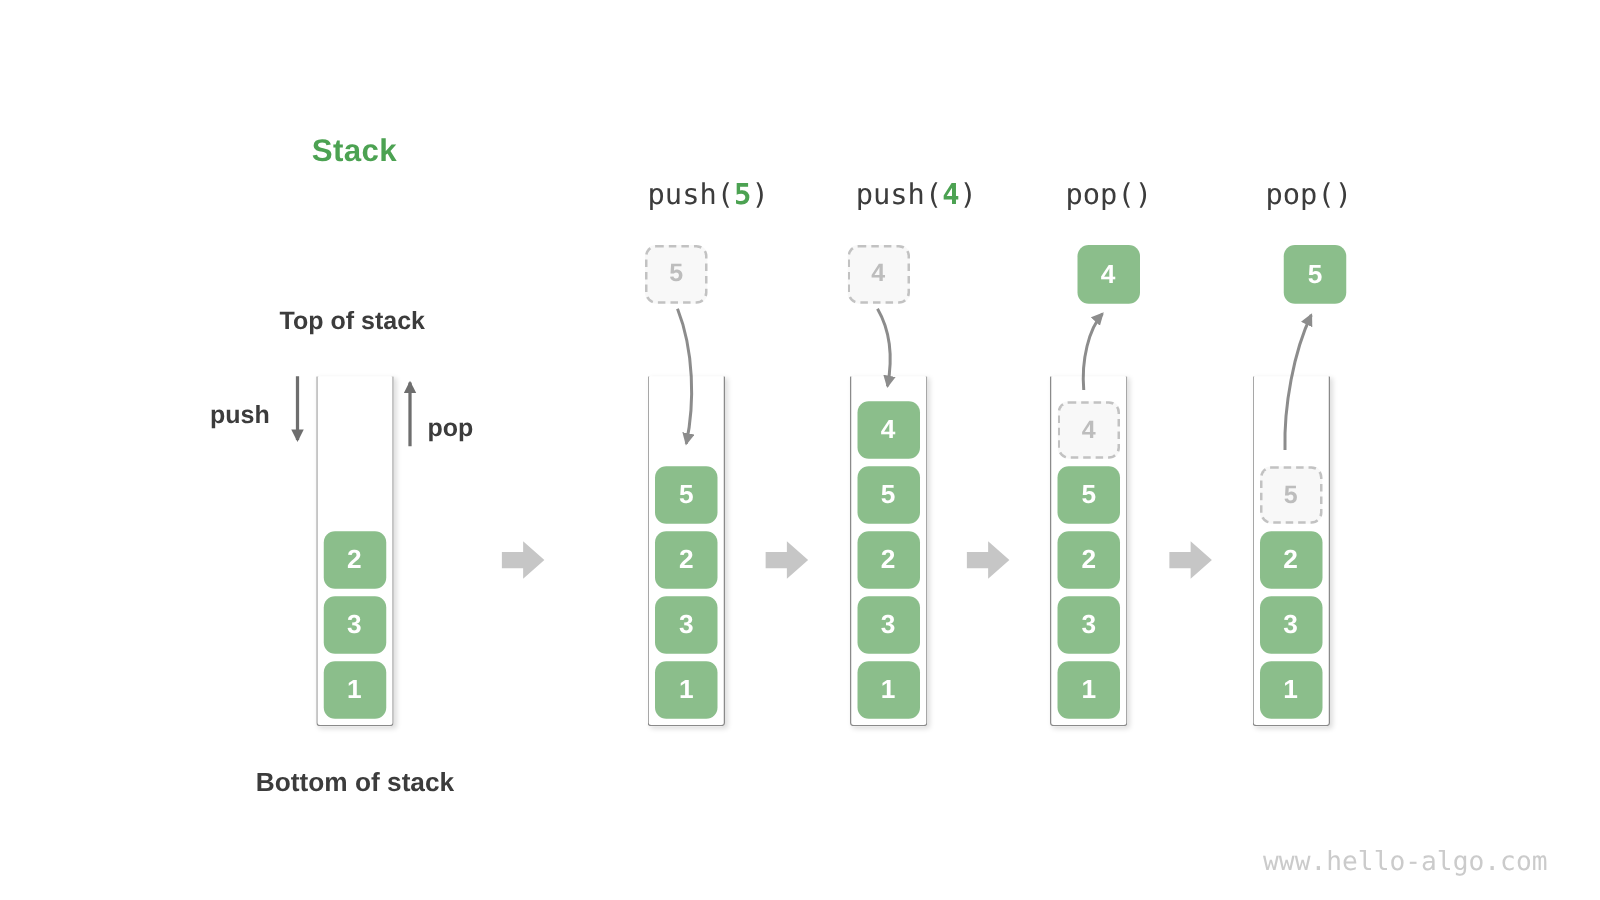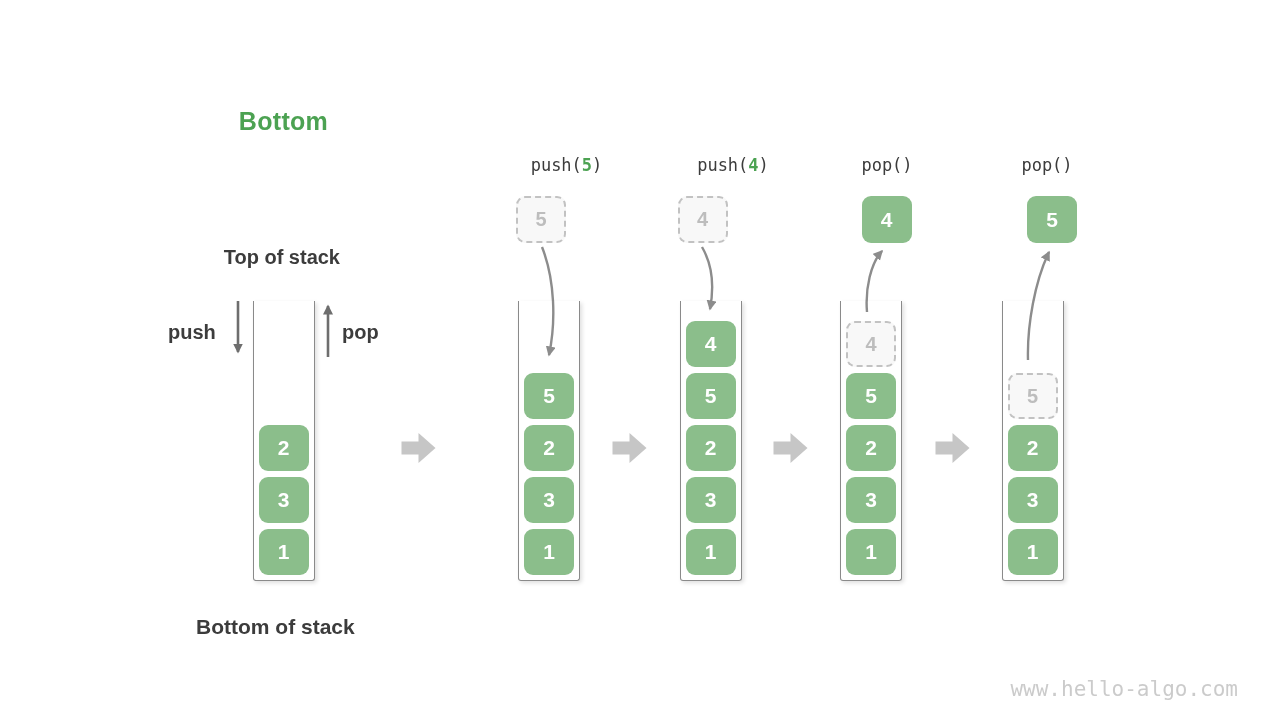--- a/index.html
+++ b/index.html
@@ -21,33 +21,32 @@
     letter-spacing: 0.3px;
   }
   .side-label {
     position: absolute;
     font-size: 20px; font-weight: bold;
     color: var(--text-dark, #3C3C3C);
     white-space: nowrap;
     text-align: right;
   }
   #top-of-stack   { left: 218px; top: 246px; width: 122px; text-align: right; }
-  #bottom-of-stack{ left: 196px; top: 615px; width: 176px; text-align: left; font-size: 21px; }
+  #bottom-of-stack{ left: 196px; top: 615px; width: 176px; text-align: center; font-size: 21px; }
   #push-label     { left: 168px; top: 321px; }
-  #pop-label      { left: 342px; top: 321px; }
+  #pop-label      { left: 342px; top: 332px; }
 
   .op-label {
     position: absolute;
     top: 143px;
     transform: translateX(-50%);
     font-family: "DejaVu Sans Mono", monospace;
-    font-size: 17px;
+    font-size: 23px;
     color: var(--text-dark, #3C3C3C);
     white-space: nowrap;
-    margin-top: 12px;
   }
   .op-label .arg {
     color: var(--green-dark, #4CA252);
     font-weight: bold;
   }
 
   .container-u {
     position: absolute;
     top: 301px;
     width: 62px; height: 280px;
@@ -110,21 +109,21 @@
     font-family: "DejaVu Sans Mono", monospace;
     font-size: 21px;
     color: var(--watermark, #CBCBCB);
   }
 </style>
 </head>
 <body>
 
 <div id="canvas">
 
-  <div class="diagram-title">Bottom</div>
+  <div class="diagram-title">Stack</div>
 
   <div id="top-of-stack" class="side-label">Top of stack</div>
   <div id="bottom-of-stack" class="side-label">Bottom of stack</div>
   <div id="push-label" class="side-label">push</div>
   <div id="pop-label" class="side-label">pop</div>
 
   <svg id="arrow-layer" viewBox="0 0 1280 720">
     <defs>
       <marker id="ah-gray" markerUnits="userSpaceOnUse" markerWidth="12" markerHeight="11" refX="8.5" refY="5" orient="auto">
         <path class="head-gray" d="M0,0 L10,5 L0,10 Z"></path>

